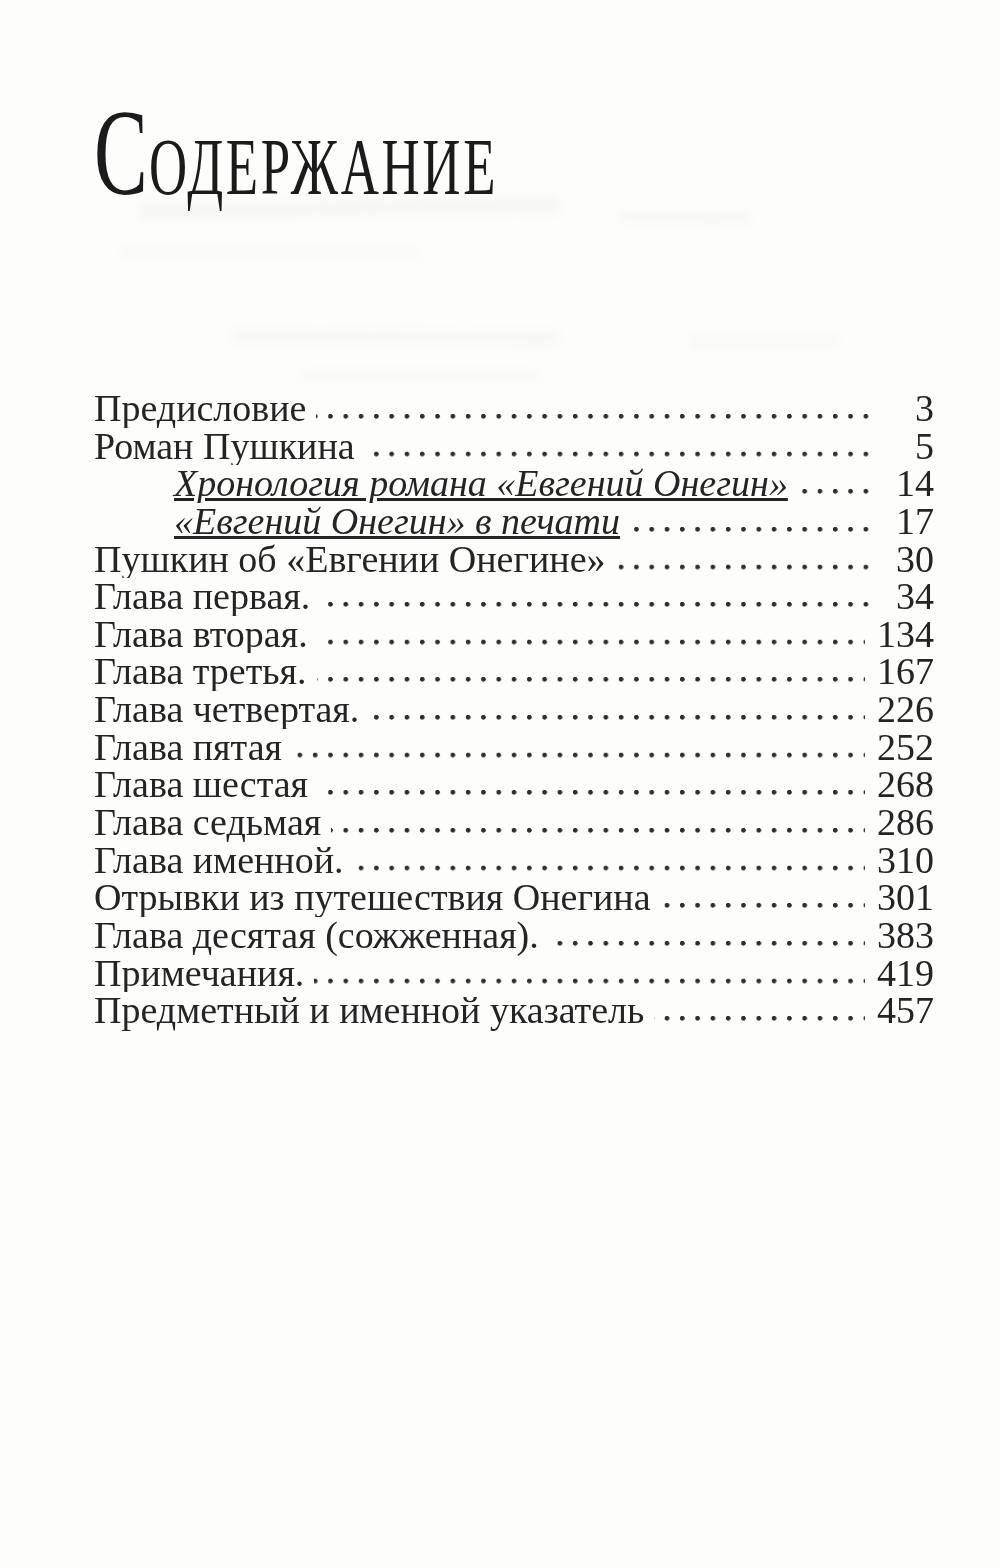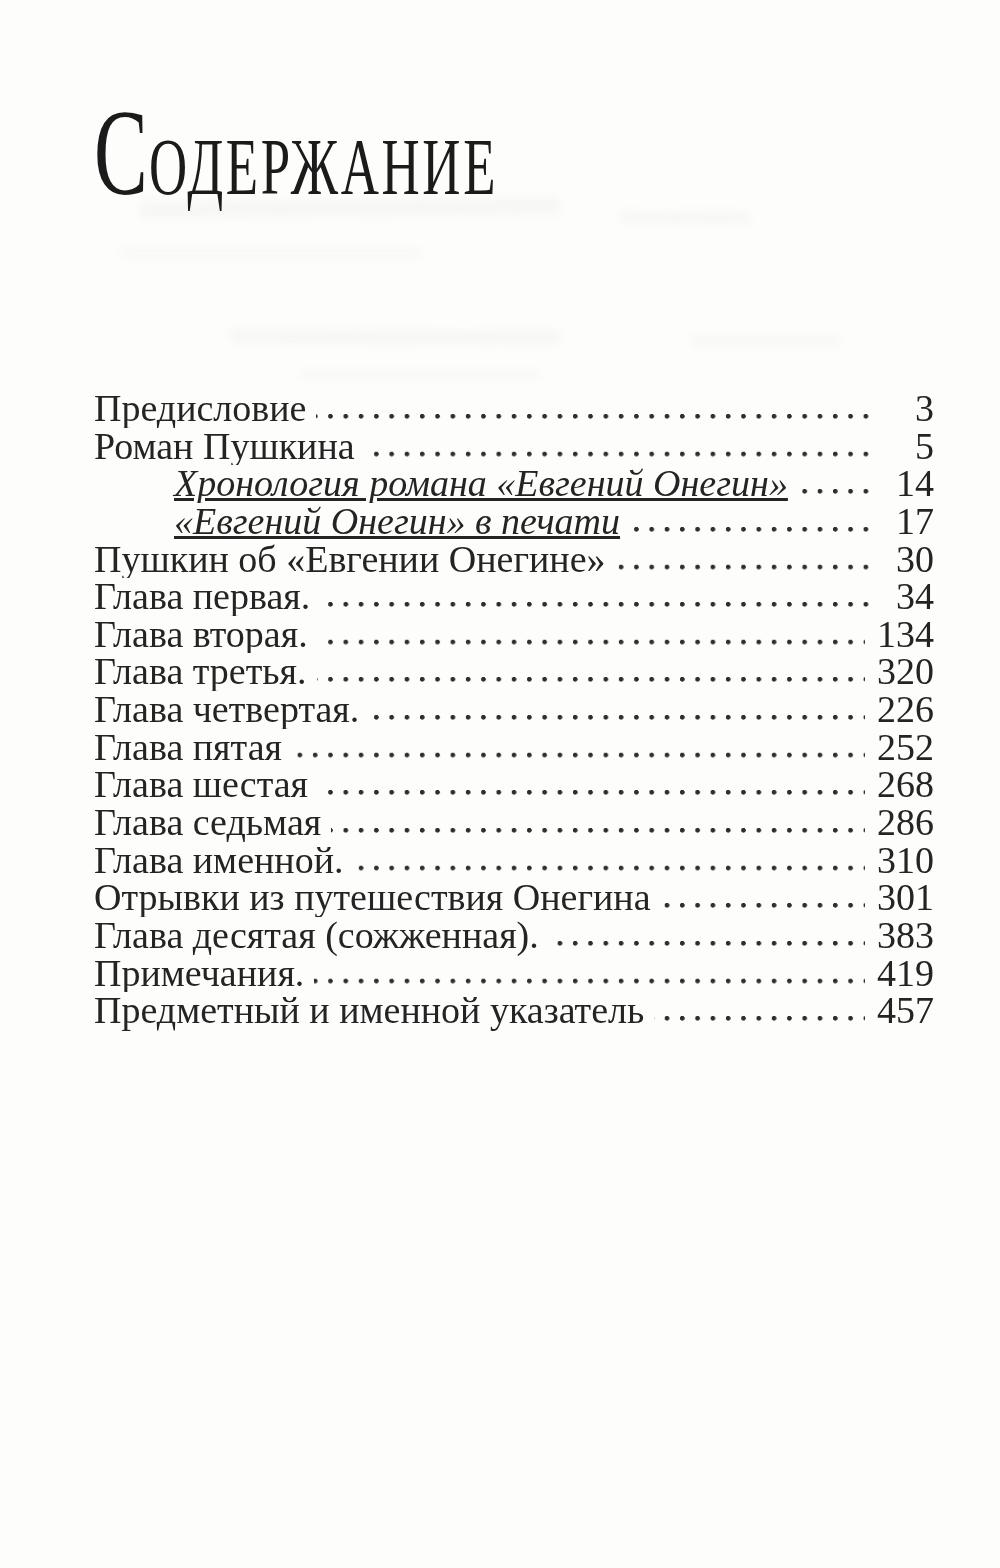--- a/index.html
+++ b/index.html
@@ -128,21 +128,21 @@
       <div class="row">
     <span class="label">Глава первая.</span>
     <span class="num">34</span>
   </div>
       <div class="row">
     <span class="label">Глава вторая.</span>
     <span class="num">134</span>
   </div>
       <div class="row">
     <span class="label">Глава третья.</span>
-    <span class="num">320</span>
+    <span class="num">167</span>
   </div>
       <div class="row">
     <span class="label">Глава четвертая.</span>
     <span class="num">226</span>
   </div>
       <div class="row">
     <span class="label">Глава пятая</span>
     <span class="num">252</span>
   </div>
       <div class="row">

